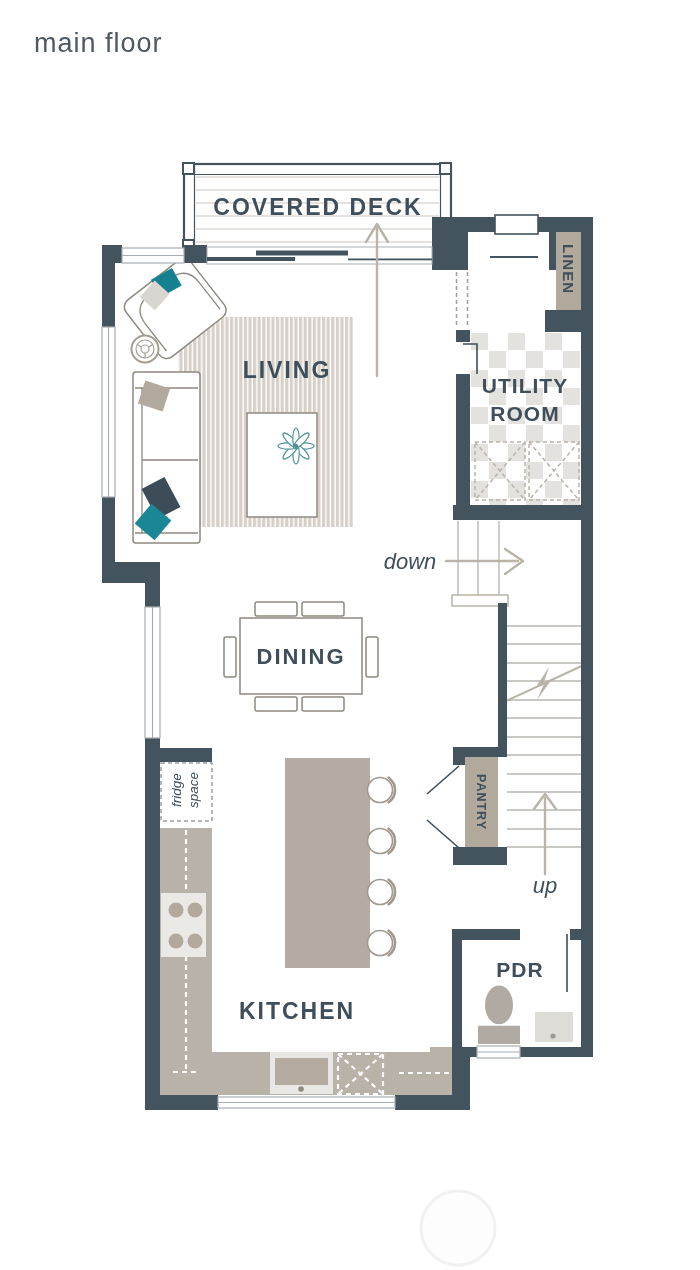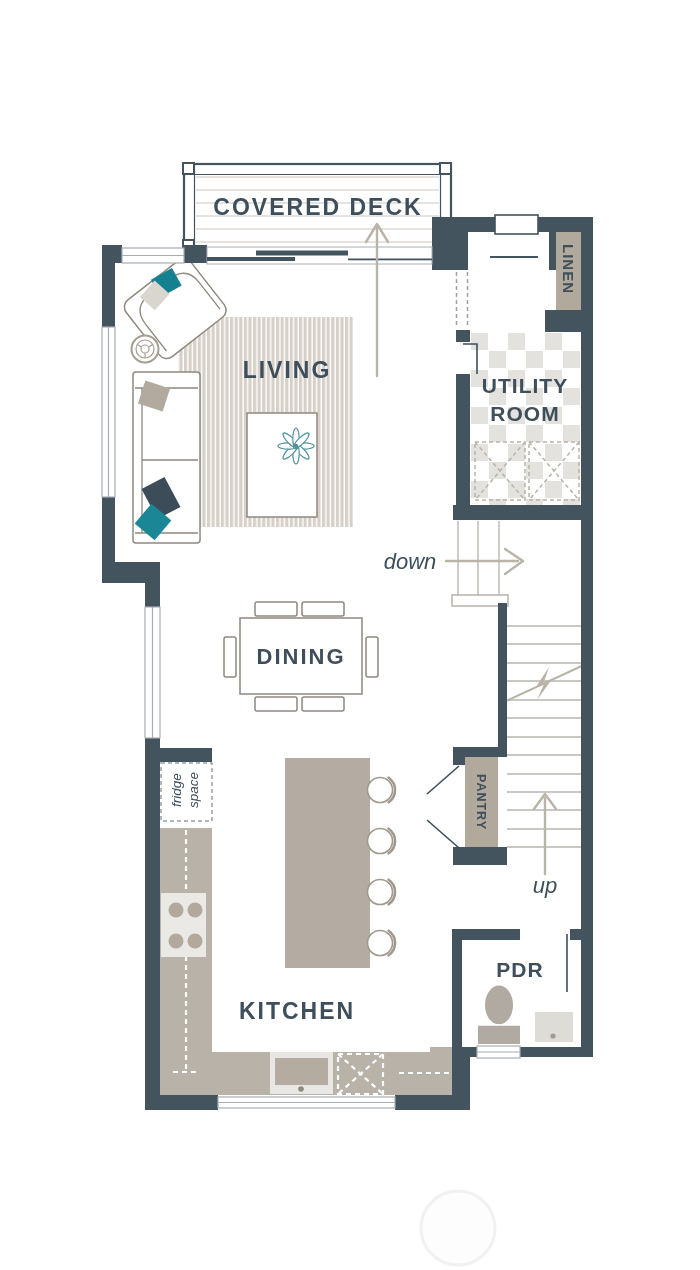--- a/index.html
+++ b/index.html
@@ -26,20 +26,21 @@
   .lbl-tight{font-weight:bold;fill:#3e4e5a;letter-spacing:1px;}
   .ital{font-style:italic;fill:#3e4e5a;}
   .stool{fill:#fff;stroke:#a1998d;stroke-width:1.6;}
   .stoolback{fill:none;stroke:#a1998d;stroke-width:2.6;stroke-linecap:round;}
   .petal{fill:#ffffff;stroke:#4f939b;stroke-width:1.2;}
 </style>
 </head>
 <body>
 
 <div class="canvas">
+  <div class="plan-title">main floor</div>
 
   <svg width="700" height="1270" viewBox="0 0 700 1270">
     <defs>
       <pattern id="rug" width="4.6" height="8" patternUnits="userSpaceOnUse">
         <rect width="4.6" height="8" fill="#d6d0c8"></rect>
         <rect x="3.2" width="1.4" height="8" fill="#ffffff"></rect>
       </pattern>
       <pattern id="tile" x="470" y="332" width="37" height="37" patternUnits="userSpaceOnUse">
         <rect width="37" height="37" fill="#ffffff"></rect>
         <rect x="1" y="1" width="17" height="17" fill="#e4e2de"></rect>

